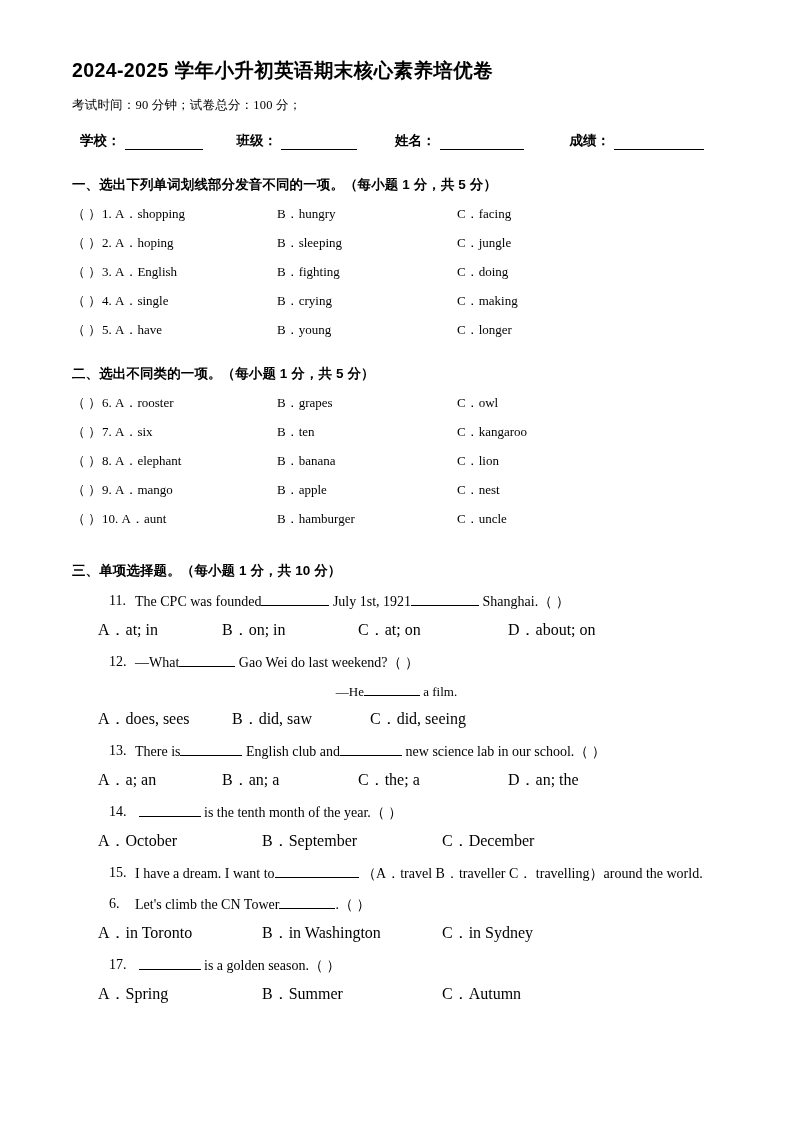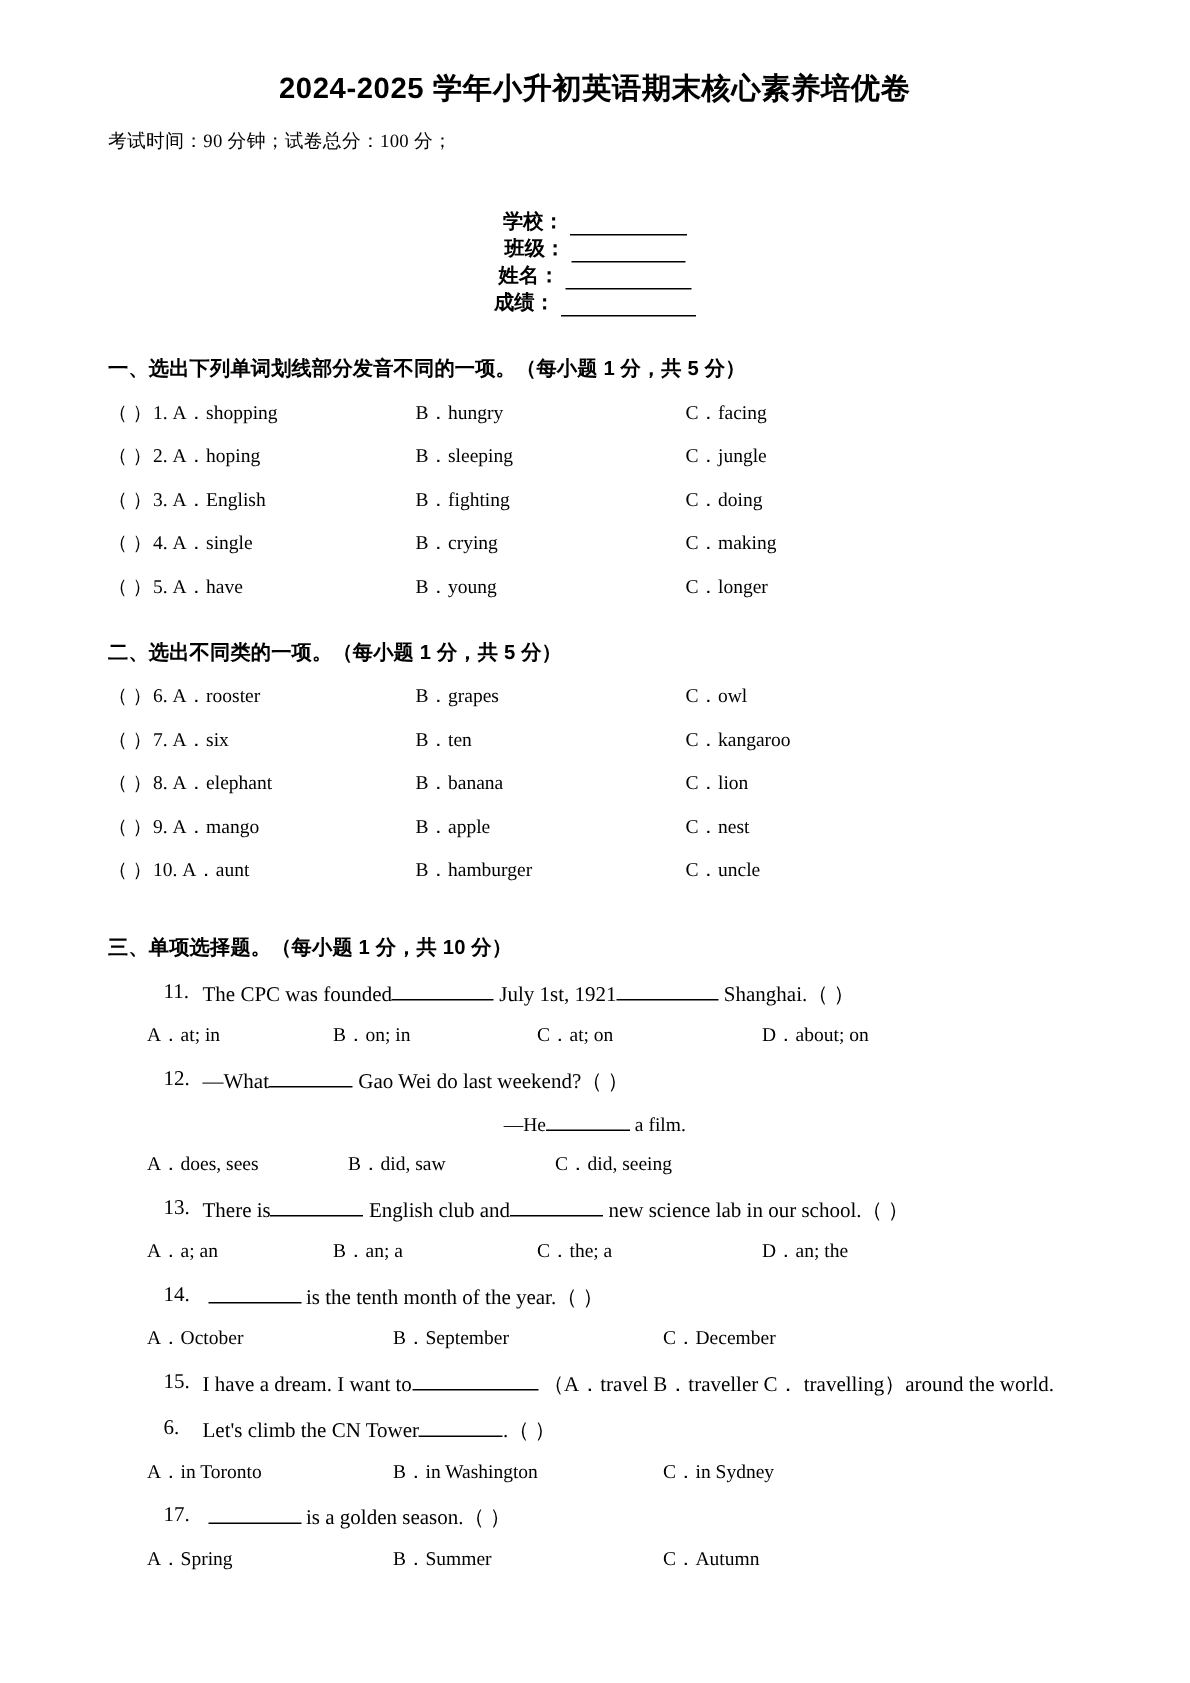--- a/index.html
+++ b/index.html
@@ -15,43 +15,42 @@
     position: relative;
   }
   .page {
     width: 793px;
     height: 1122px;
     box-sizing: border-box;
     padding: 46px 72px 0 72px;
     position: relative;
   }
   .doc-title {
-    text-align: center;
+    text-align: left;
     font-family: "Liberation Sans", sans-serif;
     font-weight: bold;
     font-size: 19.5px;
     letter-spacing: 0.4px;
-    margin: 1px 0 0 0;
+    margin: 12px 0 0 0;
     line-height: 1.3;
   }
   .subtitle {
     text-align: left;
     font-size: 12.5px;
     margin-top: 14px;
     letter-spacing: 0.2px;
   }
   .info-row {
     display: flex;
-    align-items: center;
-    margin-top: 36px;
+    align-items: flex-start;
+    margin-top: 18px;
     padding: 0 8px 0 8px;
     font-size: 13.5px;
     font-family: "Liberation Sans", sans-serif;
     font-weight: bold;
-    flex-direction: column;
   }
   .info-item {
     display: flex;
     align-items: flex-end;
     white-space: nowrap;
   }
   .info-item .lbl { font-weight: bold; }
   .blank-line {
     display: inline-block;
     border-bottom: 1px solid #000;
@@ -107,21 +106,21 @@
     display: inline-block;
     border-bottom: 1px solid #000;
     height: 12px;
     vertical-align: baseline;
   }
   .f55 { width: 56px; }
   .f60 { width: 62px; }
   .f68 { width: 68px; }
   .f84 { width: 84px; }
   .opts-row {
-    font-size: 13px;
+    font-size: 16px;
     margin-top: 9px;
     display: flex;
     padding-left: 26px;
     white-space: nowrap;
   }
   .o-a { flex: 0 0 124px; }
   .o-b { flex: 0 0 136px; }
   .o-c { flex: 0 0 150px; }
   .o-a2 { flex: 0 0 164px; }
   .o-b2 { flex: 0 0 180px; }

